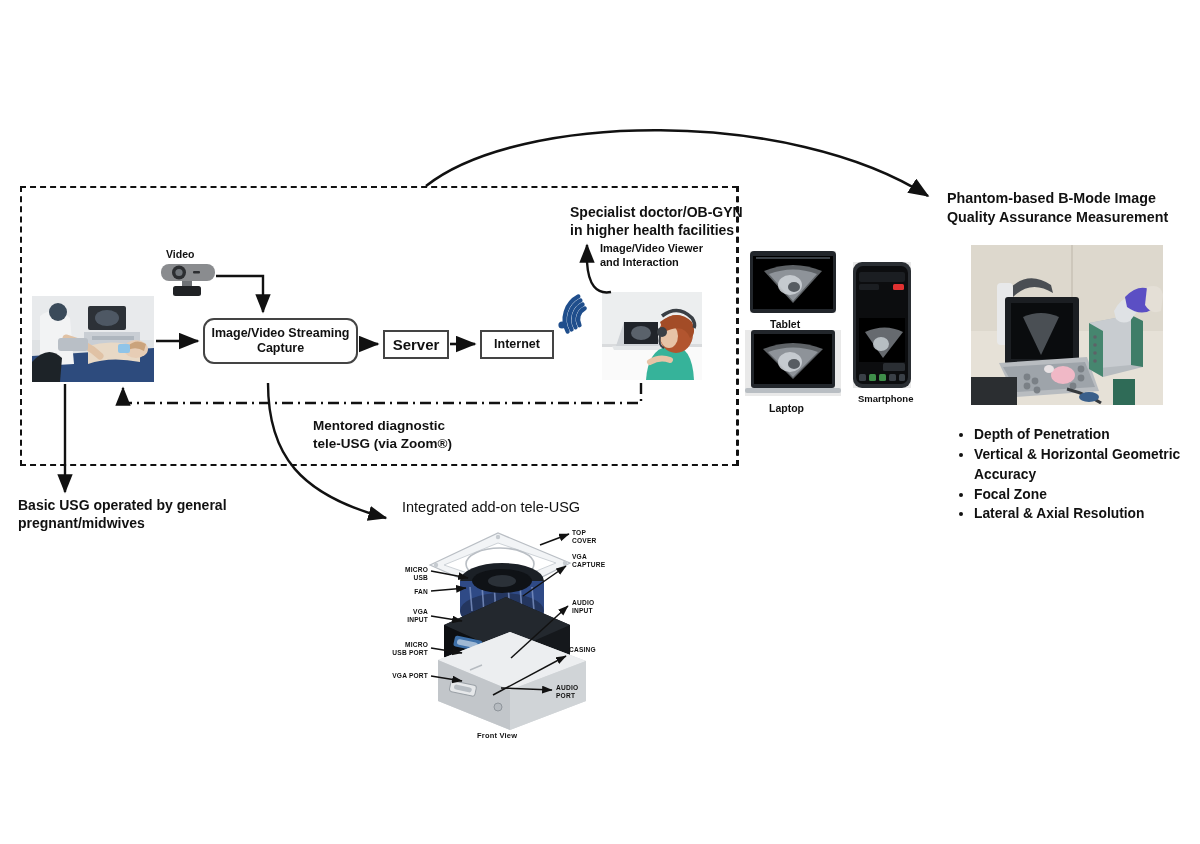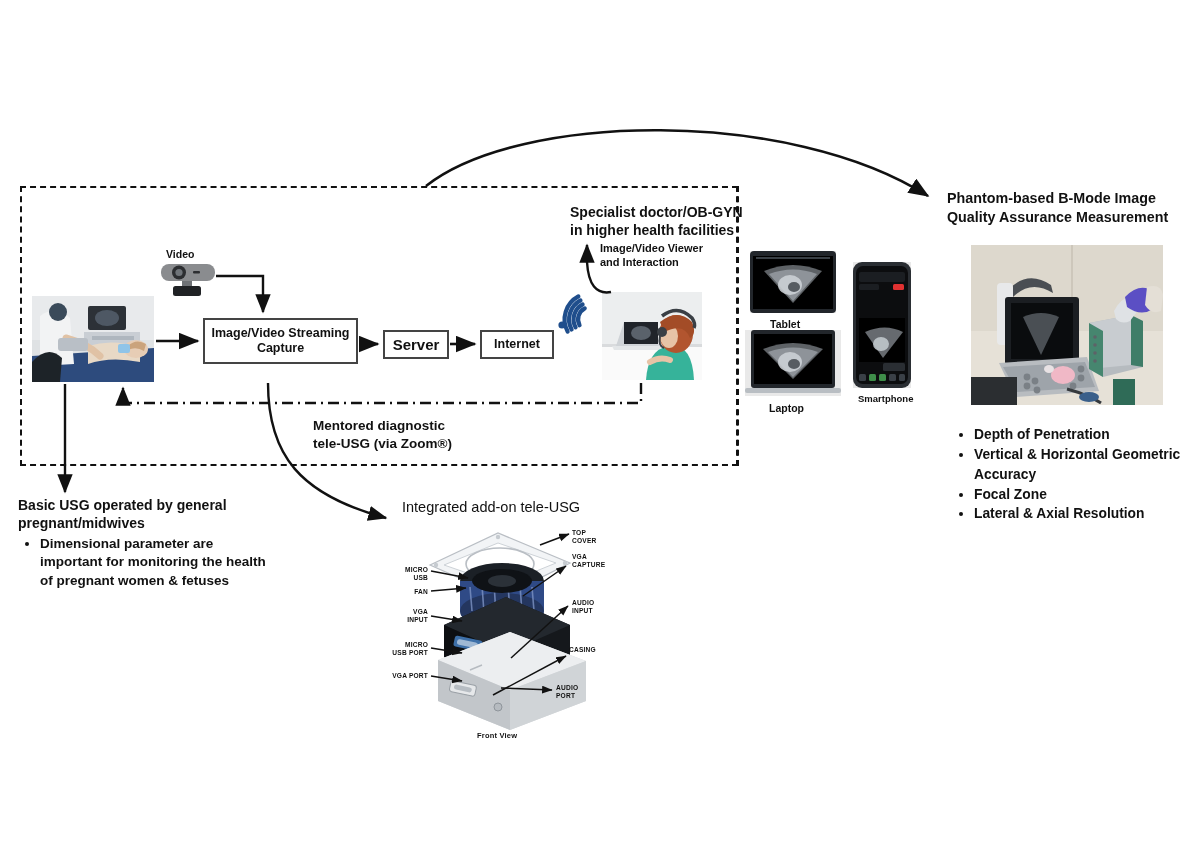--- a/index.html
+++ b/index.html
@@ -9,21 +9,21 @@
   .abs{position:absolute;}
   
   #system-boundary{left:20px;top:186px;width:718px;height:280px;
       border:2px dashed #111;box-sizing:border-box;}
   #boundary-divider{left:737px;top:186px;width:0;height:280px;
       border-left:2px dashed #111;}
   
   .pbox{border:2px solid #444;background:#fff;box-sizing:border-box;
         display:flex;align-items:center;justify-content:center;text-align:center;
         font-weight:bold;line-height:1.2;color:#111;}
-  #box-streaming{left:203px;top:318px;width:155px;height:46px;font-size:12.5px;padding:2px 4px;}
+  #box-streaming{left:203px;top:318px;width:155px;height:46px;font-size:12.5px;padding:2px 4px;border-radius:11px;}
   #box-server{left:383px;top:330px;width:66px;height:29px;font-size:15px;}
   #box-internet{left:480px;top:330px;width:74px;height:29px;font-size:12.5px;}
   
   .photo{background:#e9e9e9;overflow:hidden;position:absolute;}
   .photo svg{display:block;}
   
   .hdtxt{font-weight:bold;line-height:1.25;color:#111;}
   #label-camera{left:166px;top:248px;font-size:10.5px;font-weight:bold;}
   #label-specialist{left:570px;top:203px;width:215px;font-size:14px;font-weight:bold;
       line-height:1.3;text-align:left;}
@@ -184,23 +184,20 @@
         <rect x="36" y="112" width="7" height="7" rx="1.5"></rect>
         <rect x="46" y="112" width="6" height="7" rx="1.5"></rect>
       </g>
     </svg>
   </div>
   <div class="abs hdtxt" id="label-smartphone">Smartphone</div>
 
   <div class="abs" id="label-basic-usg">
     <div>Basic USG operated by general</div>
     <div>pregnant/midwives</div>
-    <ul id="list-basic">
-      <li>Dimensional parameter are important for monitoring the health  of pregnant women &amp; fetuses</li>
-    </ul>
   </div>
 
   <div class="abs hdtxt" id="label-addon">Integrated add-on tele-USG</div>
 
   <div class="abs" id="addon-exploded" style="left:410px;top:525px;width:190px;height:205px;">
     <svg width="190" height="205" viewBox="0 0 190 205">
 
       <g>
         <path d="M20 40 L88 8 L160 38 L92 72 Z" fill="#f2f4f6" stroke="#b9bec4" stroke-width="1.2"></path>
         <path d="M34 40 L88 18 L146 38 L92 60 Z" fill="#ffffff" stroke="#cdd2d7" stroke-width="1"></path>

